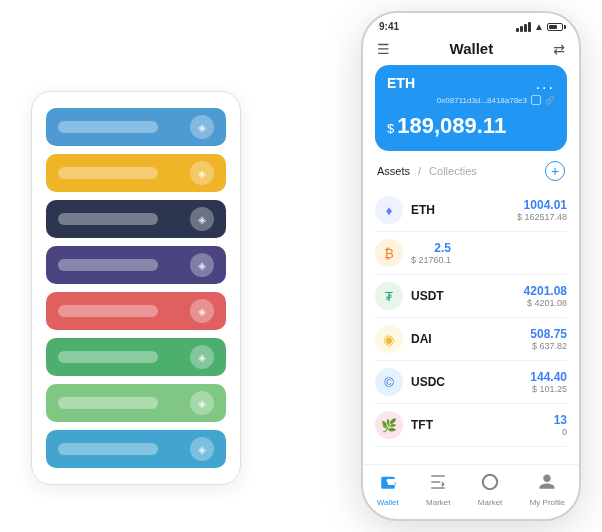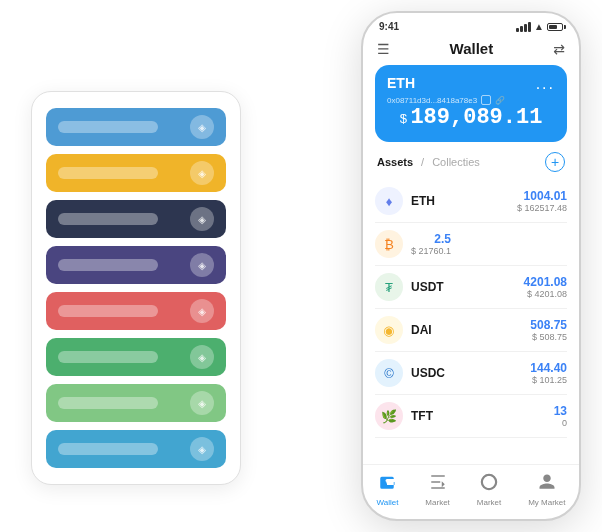--- a/index.html
+++ b/index.html
@@ -138,38 +138,39 @@
     }
 
     .eth-dots {
       font-size: 16px;
       letter-spacing: 2px;
     }
 
     .eth-address {
       font-size: 8px;
       color: rgba(255,255,255,0.75);
+      margin-bottom: 8px;
       display: flex;
       align-items: center;
       gap: 4px;
+      justify-content: flex-end;
     }
 
     .copy-icon {
       width: 10px;
       height: 10px;
       border: 1px solid rgba(255,255,255,0.6);
       border-radius: 2px;
       display: inline-block;
     }
 
     .eth-balance {
       font-size: 22px;
       font-weight: 700;
-      text-align: center;
-      font-family: Liberation Mono, monospace;
+      text-align: left;
     }
 
     .eth-balance-dollar {
       font-size: 13px;
       font-weight: 400;
       margin-right: 3px;
     }
 
     
     .assets-header {
@@ -180,21 +181,21 @@
     }
 
     .assets-tabs {
       display: flex;
       gap: 8px;
       align-items: center;
     }
 
     .assets-tab {
       font-size: 11px;
-      font-weight: 700;
+      font-weight: 400;
       color: #1a1a1a;
     }
 
     .assets-tab-divider {
       font-size: 11px;
       color: #aaa;
     }
 
     .assets-tab-inactive {
       font-size: 11px;
@@ -461,21 +462,21 @@
       <div class="asset-usd">$ 4201.08</div>
     </div>
   </div>
         <div class="asset-item">
     <div class="asset-icon" style="background:#fff8e1; color:#F4B731; font-size:13px;">
       ◉
     </div>
     <span class="asset-name">DAI</span>
     <div class="asset-values">
       <div class="asset-amount">508.75</div>
-      <div class="asset-usd">$ 508.75</div>
+      <div class="asset-usd">$ 637.82</div>
     </div>
   </div>
         <div class="asset-item">
     <div class="asset-icon" style="background:#e3f2fd; color:#2775CA; font-size:13px;">
       ©
     </div>
     <span class="asset-name">USDC</span>
     <div class="asset-values">
       <div class="asset-amount">144.40</div>
       <div class="asset-usd">$ 101.25</div>
@@ -510,18 +511,18 @@
           <span class="nav-icon"><svg width="18" height="18" viewBox="0 0 24 24" fill="#888">
               <circle cx="12" cy="12" r="10" stroke="#888" stroke-width="2" fill="none"></circle>
               <path d="M12 2C6.5 2 2 6.5 2 12s4.5 10 10 10 10-4.5 10-10S17.5 2 12 2zm0 18c-4.4 0-8-3.6-8-8s3.6-8 8-8 8 3.6 8 8-3.6 8-8 8z"></path>
             </svg></span>
           <span class="nav-label">Market</span>
         </div>
         <div class="nav-item">
           <span class="nav-icon"><svg width="18" height="18" viewBox="0 0 24 24" fill="#888">
               <path d="M12 12c2.7 0 5-2.3 5-5s-2.3-5-5-5-5 2.3-5 5 2.3 5 5 5zm0 2c-3.3 0-10 1.7-10 5v2h20v-2c0-3.3-6.7-5-10-5z"></path>
             </svg></span>
-          <span class="nav-label">My Market</span>
+          <span class="nav-label">My Profile</span>
         </div>
       </div>
 
   </div>
 </div>
 
 </body></html>

